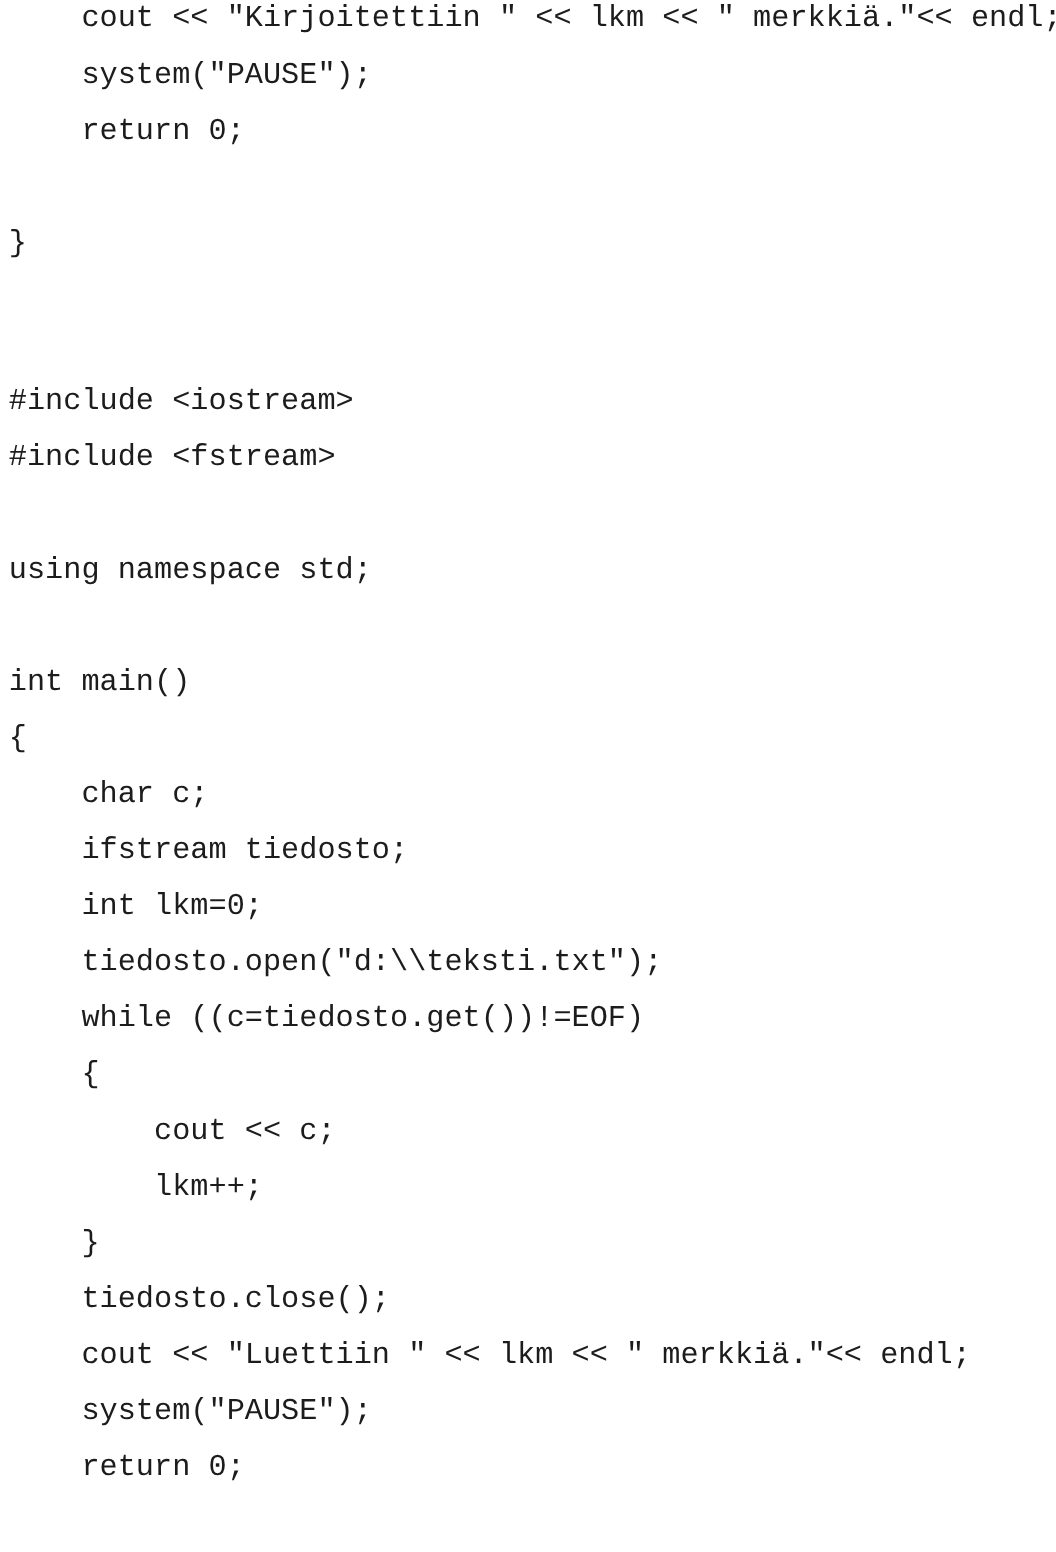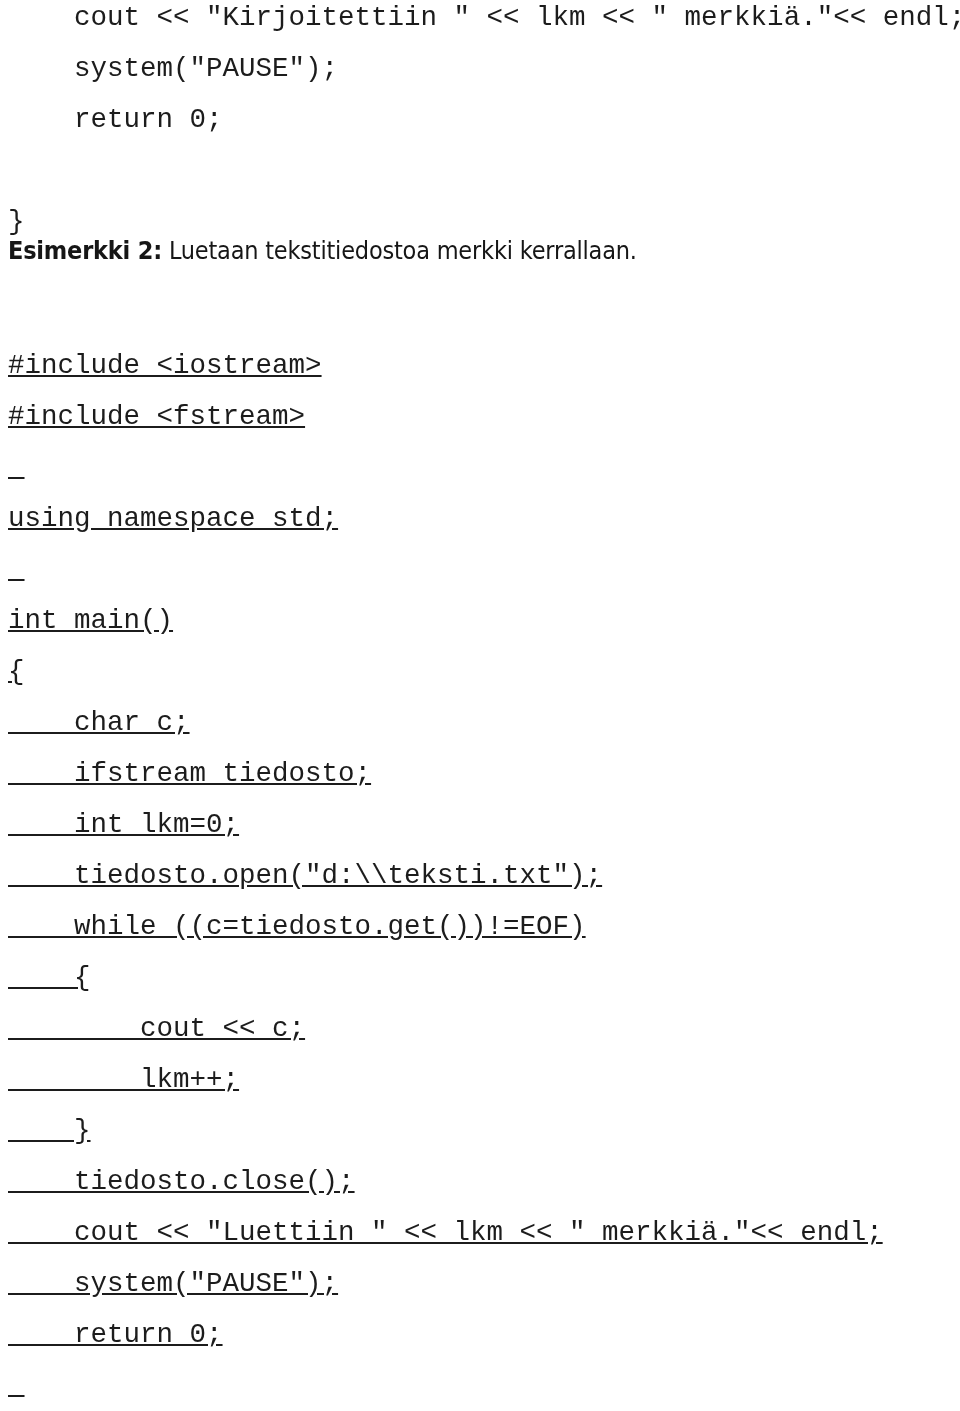--- a/index.html
+++ b/index.html
@@ -68,27 +68,25 @@
     letter-spacing: -0.2px;
     white-space: nowrap;
   }
   .example-heading .lead {
     font-weight: 700;
   }
 
   
   #code-main {
     top: 340px;
-    text-decoration: underline;
   }
 </style>
 </head>
 <body style="background: rgb(255, 255, 255);">
 
 <div class="page">
 
   <pre class="code-block" id="code-top"><span class="code-line">    cout &lt;&lt; "Kirjoitettiin " &lt;&lt; lkm &lt;&lt; " merkkiä."&lt;&lt; endl;</span><span class="code-line">    system("PAUSE");</span><span class="code-line">    return 0;</span><span class="code-line blank">&nbsp;</span><span class="code-line">}</span></pre>
 
-  <div class="example-heading"><span class="lead">Esimerkki 2:</span><span class="rest"> Luetaan tekstitiedostoa merkki kerrallaan.</span></div>
 
   <pre class="code-block" id="code-main"><span class="code-line">#include &lt;iostream&gt;</span><span class="code-line">#include &lt;fstream&gt;</span><span class="code-line blank">&nbsp;</span><span class="code-line">using namespace std;</span><span class="code-line blank">&nbsp;</span><span class="code-line">int main()</span><span class="code-line">{</span><span class="code-line">    char c;</span><span class="code-line">    ifstream tiedosto;</span><span class="code-line">    int lkm=0;</span><span class="code-line">    tiedosto.open("d:\\teksti.txt");</span><span class="code-line">    while ((c=tiedosto.get())!=EOF)</span><span class="code-line">    {</span><span class="code-line">        cout &lt;&lt; c;</span><span class="code-line">        lkm++;</span><span class="code-line">    }</span><span class="code-line">    tiedosto.close();</span><span class="code-line">    cout &lt;&lt; "Luettiin " &lt;&lt; lkm &lt;&lt; " merkkiä."&lt;&lt; endl;</span><span class="code-line">    system("PAUSE");</span><span class="code-line">    return 0;</span><span class="code-line blank">&nbsp;</span></pre>
 
 </div>
 
 </body></html>

